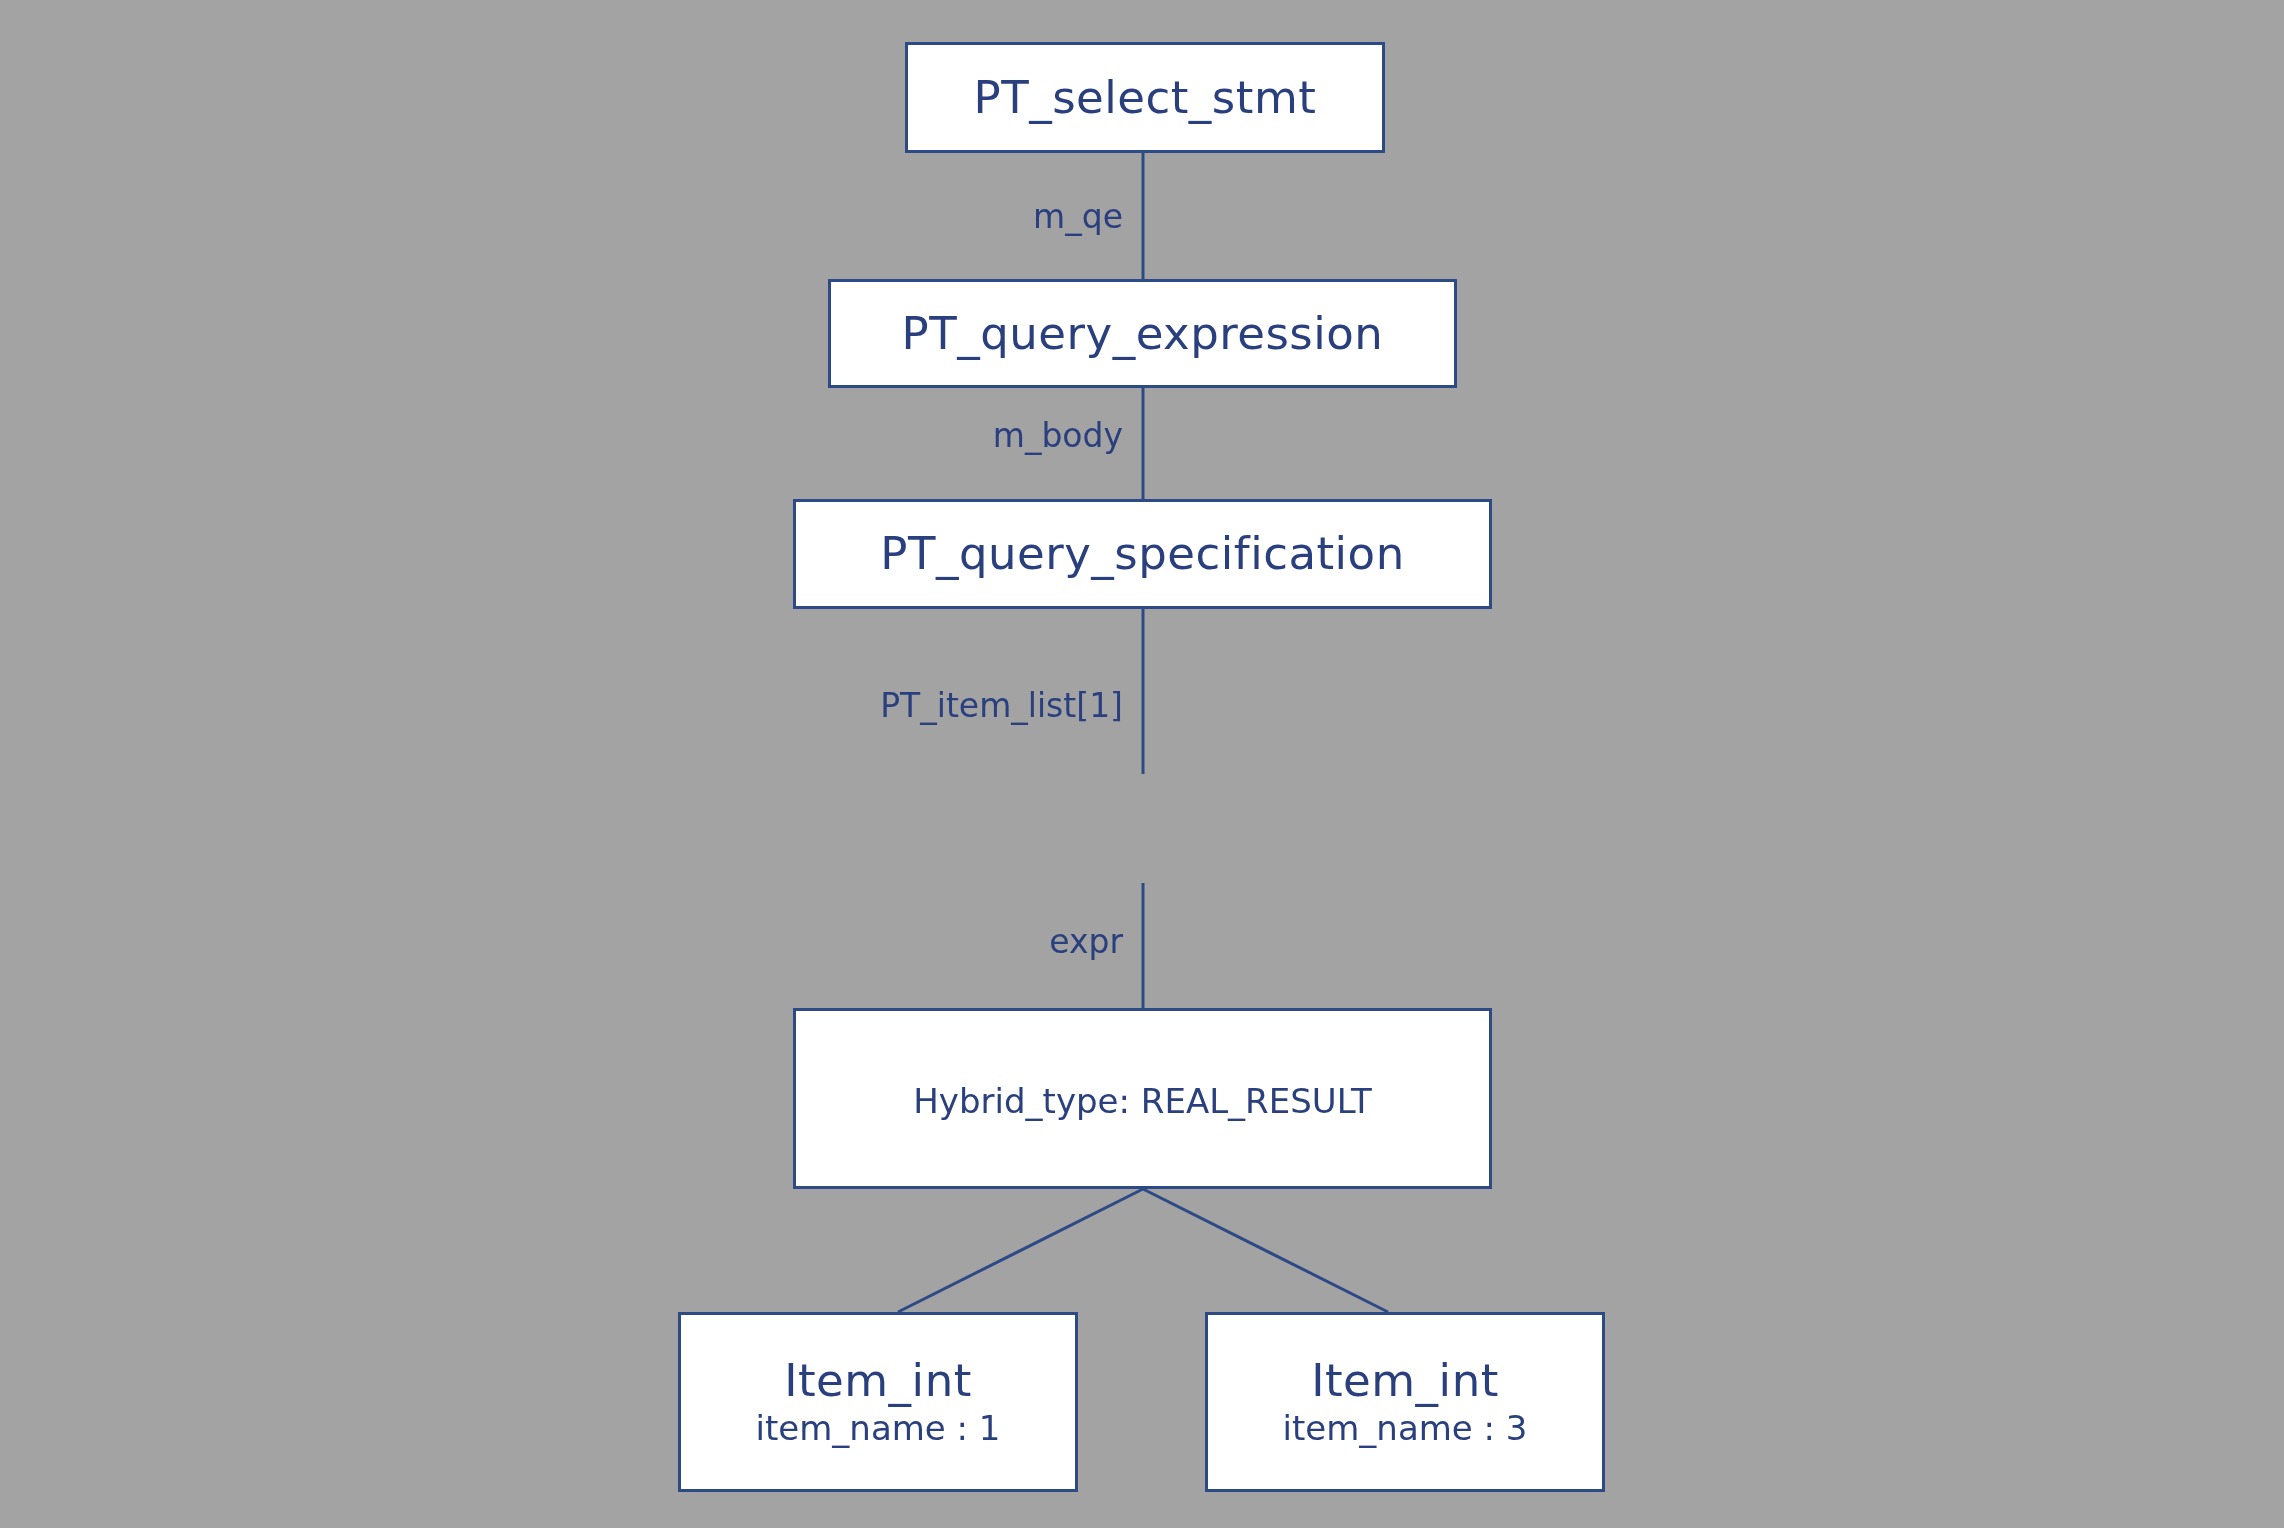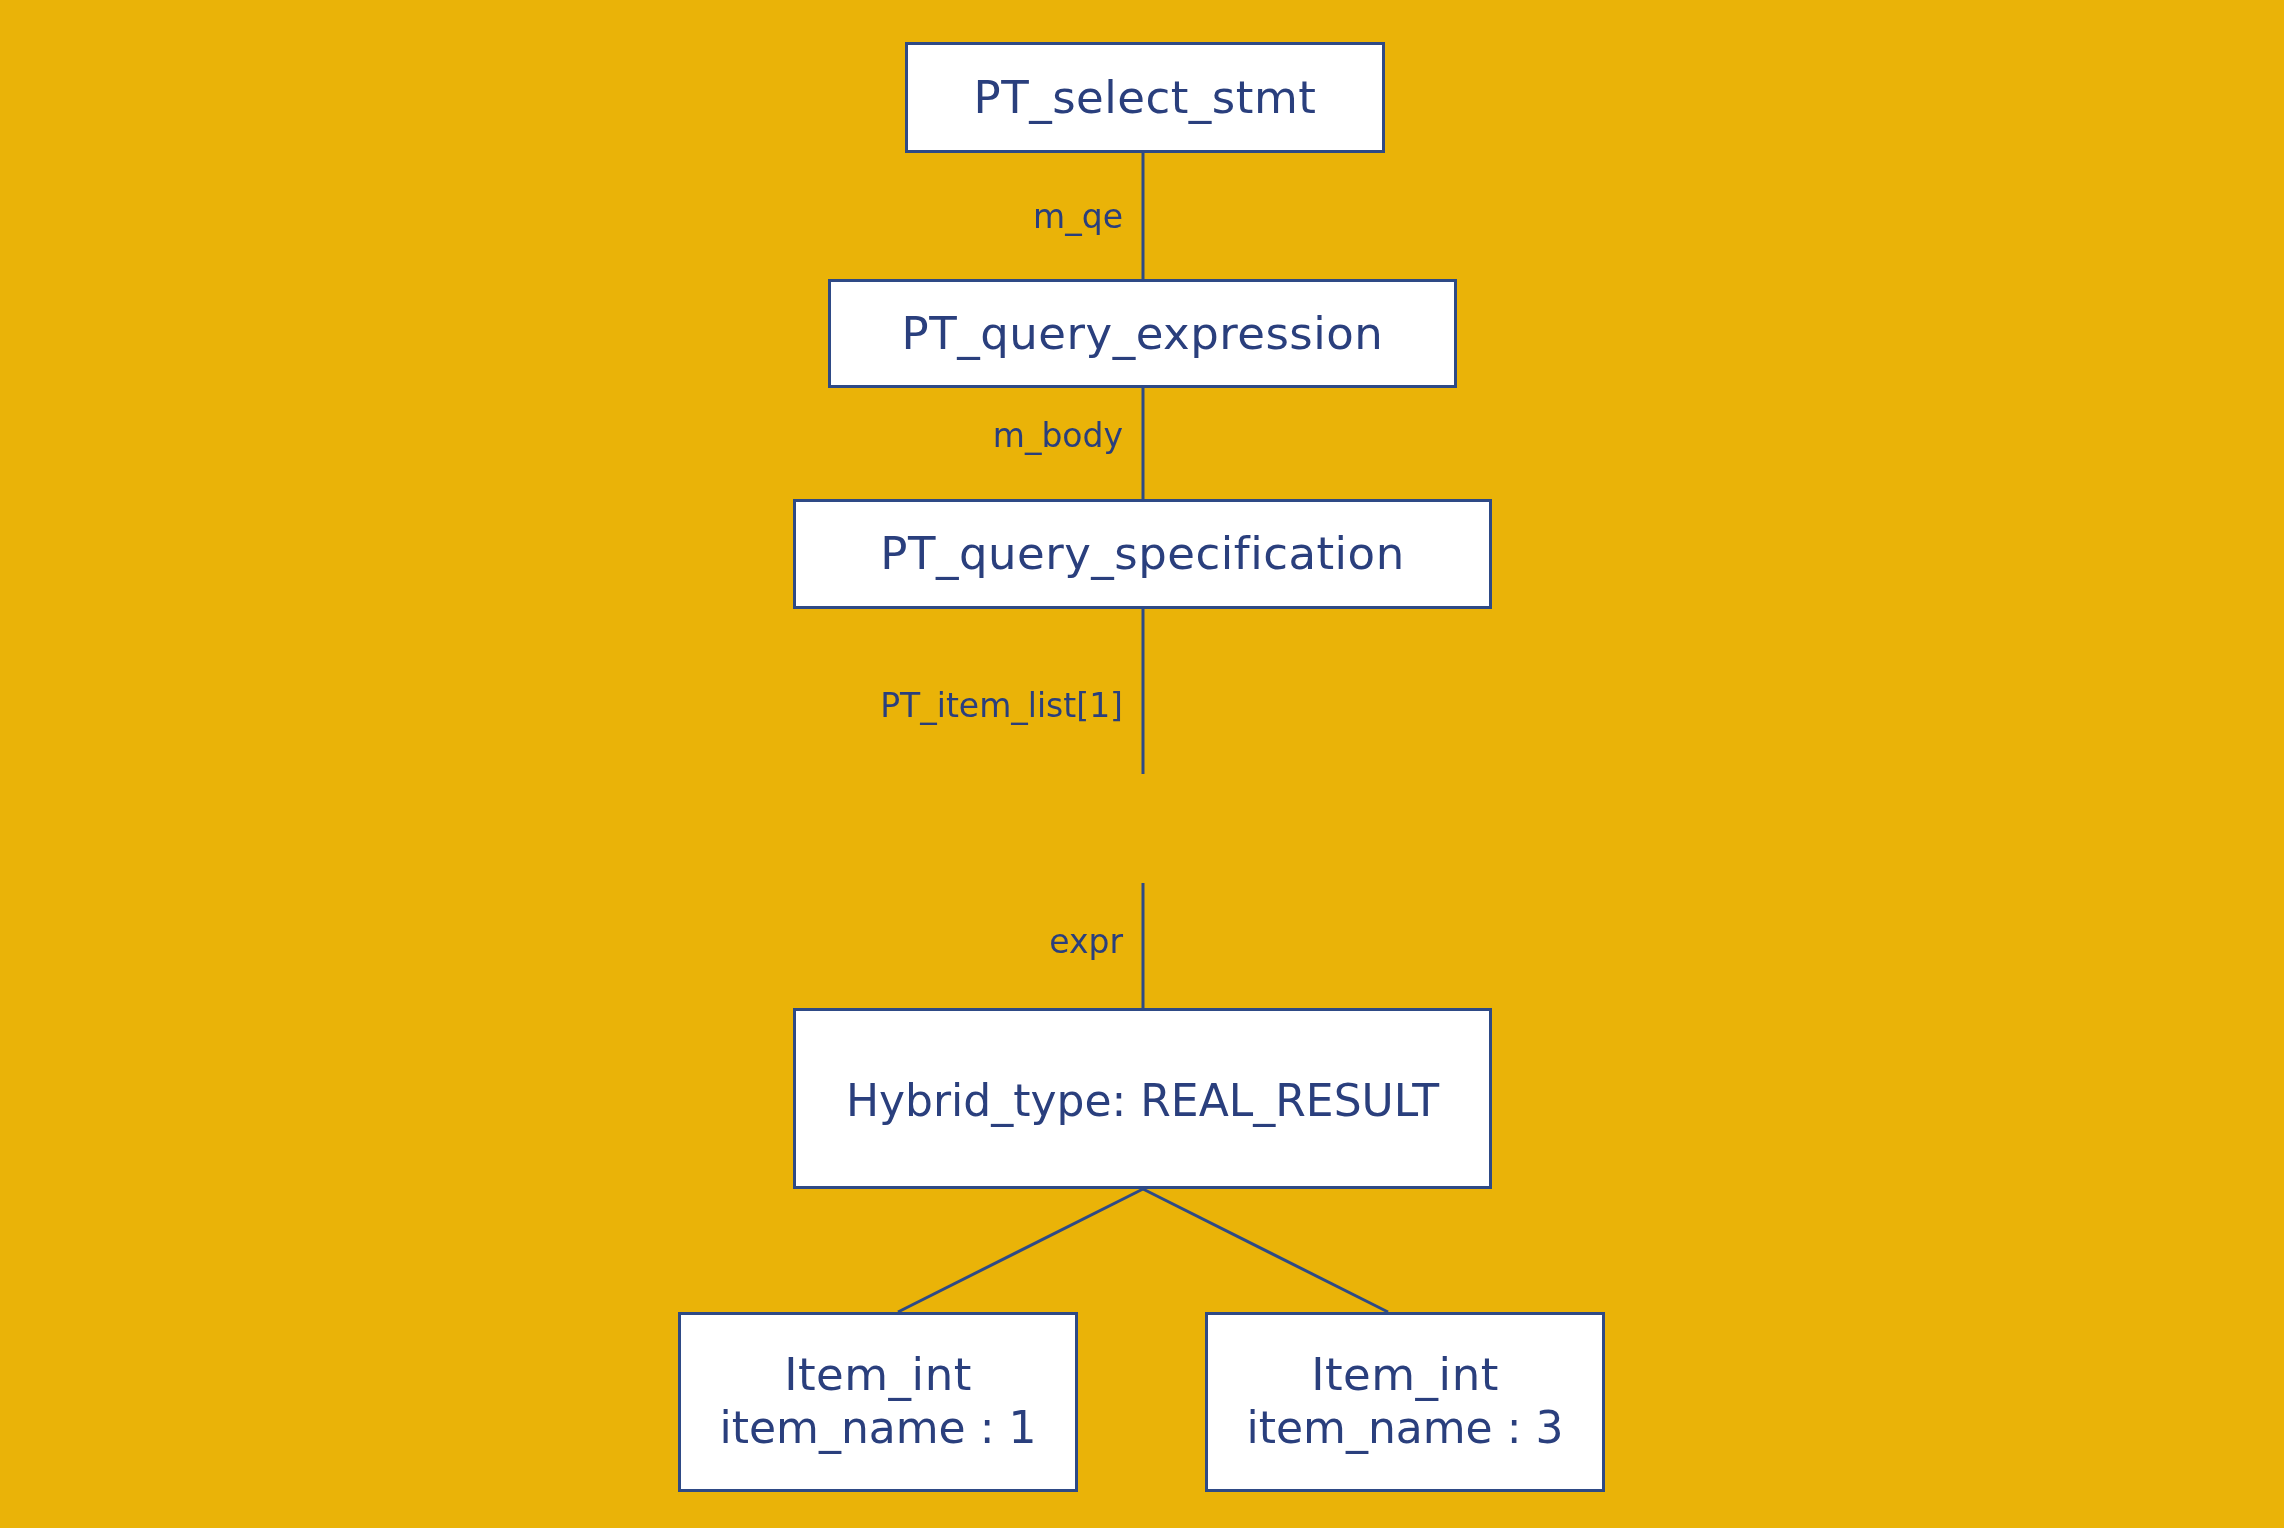--- a/index.html
+++ b/index.html
@@ -7,21 +7,21 @@
     padding: 0;
     background: #ffffff;
   }
   body {
     font-family: "DejaVu Sans", sans-serif;
   }
   #canvas {
     position: relative;
     width: 2284px;
     height: 1528px;
-    background: #eab308;
+    background: #a3a3a3;
     overflow: hidden;
   }
   svg.edges {
     position: absolute;
     left: 0;
     top: 0;
     width: 2284px;
     height: 1528px;
     pointer-events: none;
   }
@@ -37,21 +37,21 @@
     text-align: center;
     color: #2a3f7d;
   }
   .node .title {
     font-size: 45px;
     line-height: 1.05;
     letter-spacing: 0.5px;
     white-space: nowrap;
   }
   .node .sub {
-    font-size: 44px;
+    font-size: 34px;
     line-height: 1.1;
     margin-top: 6px;
     white-space: nowrap;
   }
   .edge-label {
     position: absolute;
     color: #2a3f7d;
     font-size: 33px;
     line-height: 1;
     white-space: nowrap;

